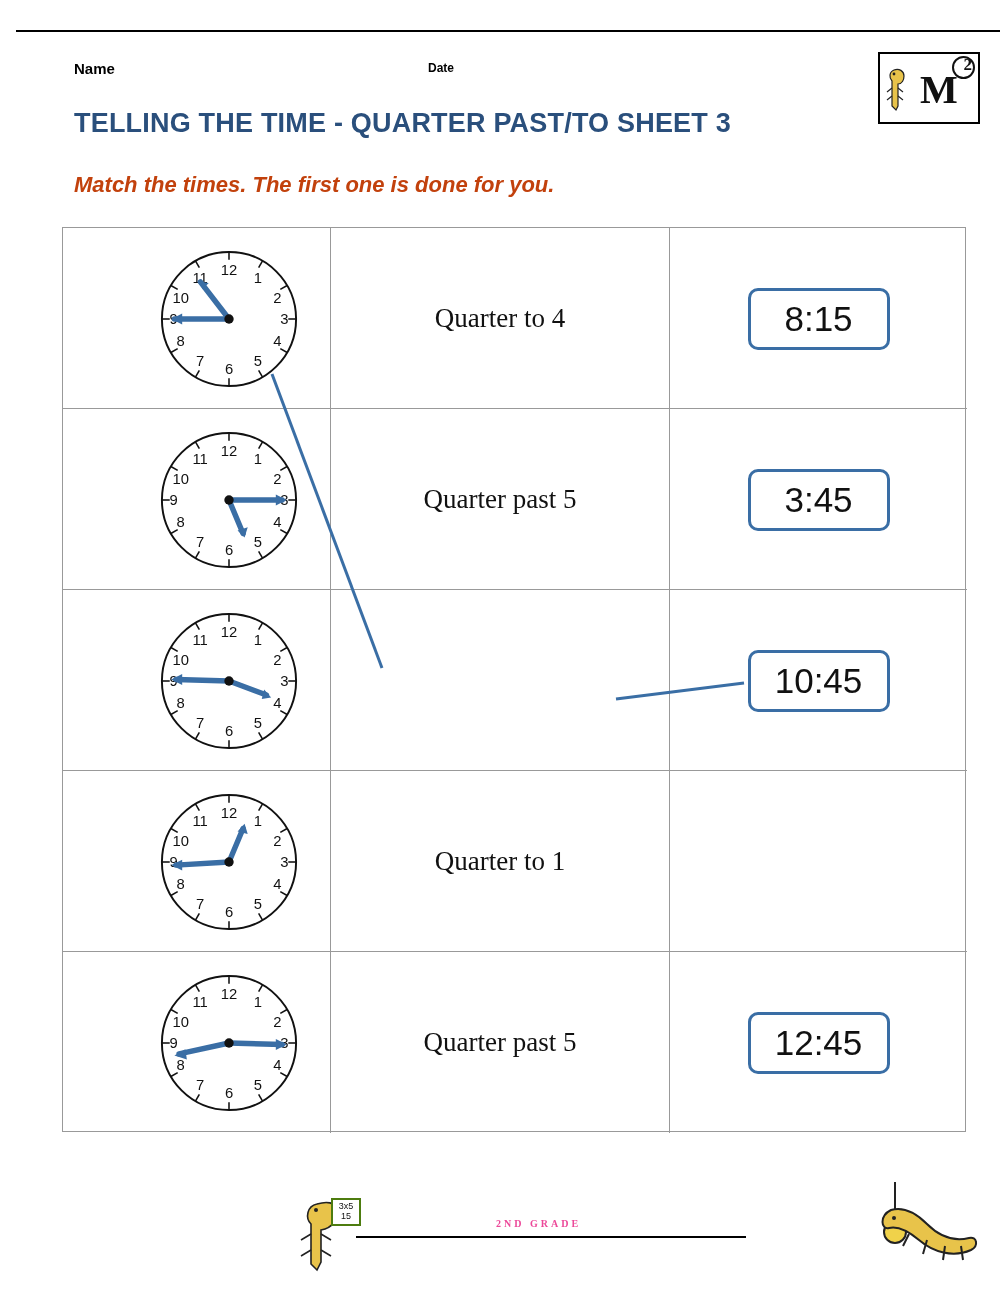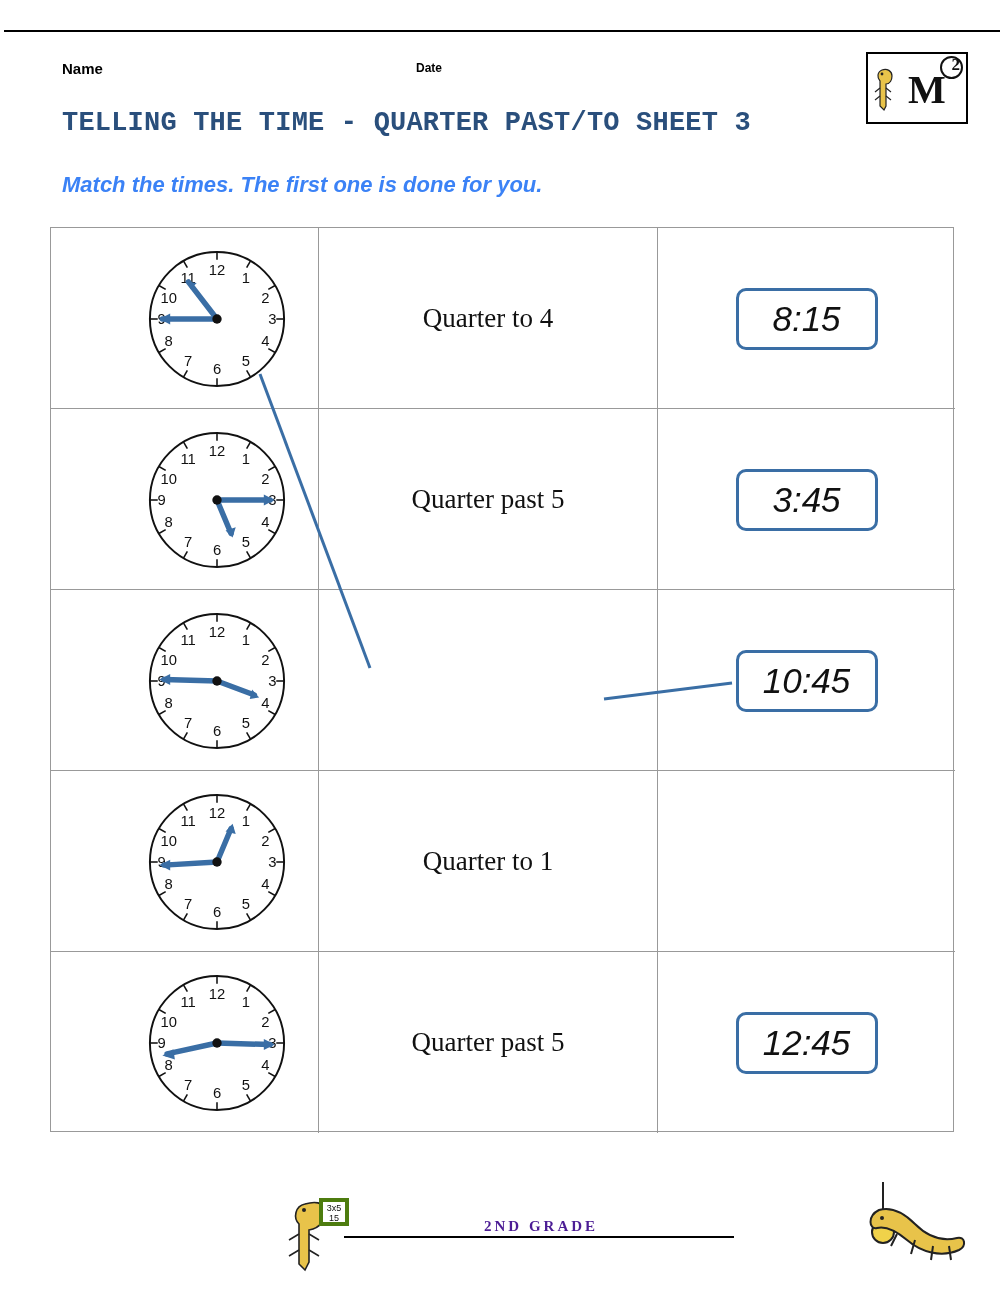--- a/index.html
+++ b/index.html
@@ -9,21 +9,21 @@
   body {
     width: 1000px;
     height: 1294px;
     background: #ffffff;
     font-family: "Liberation Sans", sans-serif;
     position: relative;
     overflow: hidden;
   }
   .page {
     position: absolute;
-    left: 4px; top: 0;
+    left: 16px; top: 0;
     width: 932px;
     height: 1294px;
   }
   .top-rule {
     position: absolute;
     left: 0; top: 30px;
     width: 1000px;
     height: 2px;
     background: #000000;
   }
@@ -41,29 +41,29 @@
     font-weight: bold;
     color: #000;
   }
   .title {
     position: absolute;
     left: 58px; top: 108px;
     font-size: 27px;
     font-weight: bold;
     color: #2a4f7c;
     letter-spacing: 0.2px;
-    font-family: Liberation Mono, monospace;
+    font-family: Liberation Sans, sans-serif;
   }
   .subtitle {
     position: absolute;
     left: 58px; top: 172px;
     font-size: 22px;
     font-style: italic;
     font-weight: bold;
-    color: #3b82f6;
+    color: #c2410c;
     font-family: "Liberation Sans", sans-serif;
   }
   
   .logo-box {
     position: absolute;
     left: 862px; top: 52px;
     width: 98px; height: 68px;
     border: 2px solid #000;
     background: #fff;
     overflow: hidden;
@@ -154,21 +154,20 @@
     align-items: center;
     justify-content: center;
   }
   .digital-box {
     border: 3px solid #3a6ea5;
     border-radius: 10px;
     padding: 8px 20px;
     min-width: 96px;
     text-align: center;
     background: #fff;
-    font-style: italic;
   }
   .digital-box span {
     font-size: 35px;
     color: #111;
     font-family: "Liberation Sans", sans-serif;
   }
 
   
   .clock {
     position: absolute;
@@ -179,24 +178,24 @@
   
   .footer-line {
     position: absolute;
     left: 340px; top: 1236px;
     width: 390px; height: 2px;
     background: #000;
   }
   .footer-grade {
     position: absolute;
     left: 480px; top: 1218px;
-    font-size: 15px;
+    font-size: 10px;
     font-weight: bold;
     letter-spacing: 3px;
-    color: #4c1d95;
+    color: #ec4899;
     font-family: "Liberation Serif", serif;
   }
   .footer-site {
     position: absolute;
     left: 325px; top: 1236px;
     font-size: 31px;
     font-weight: bold;
     letter-spacing: -0.5px;
     color: #111;
     font-family: "Liberation Serif", serif;
@@ -208,21 +207,21 @@
   }
   .footer-sal-right {
     position: absolute;
     left: 845px; top: 1180px;
     width: 120px; height: 110px;
   }
   .badge {
     position: absolute;
     left: 315px; top: 1198px;
     width: 30px; height: 28px;
-    border: 4px solid #4d7c0f;
+    border: 2px solid #4d7c0f;
     background: #fff;
     font-size: 9px;
     line-height: 10px;
     text-align: center;
     font-family: "Liberation Sans", sans-serif;
     color: #111;
     padding-top: 1px;
     box-sizing: border-box;
   }
 </style>

